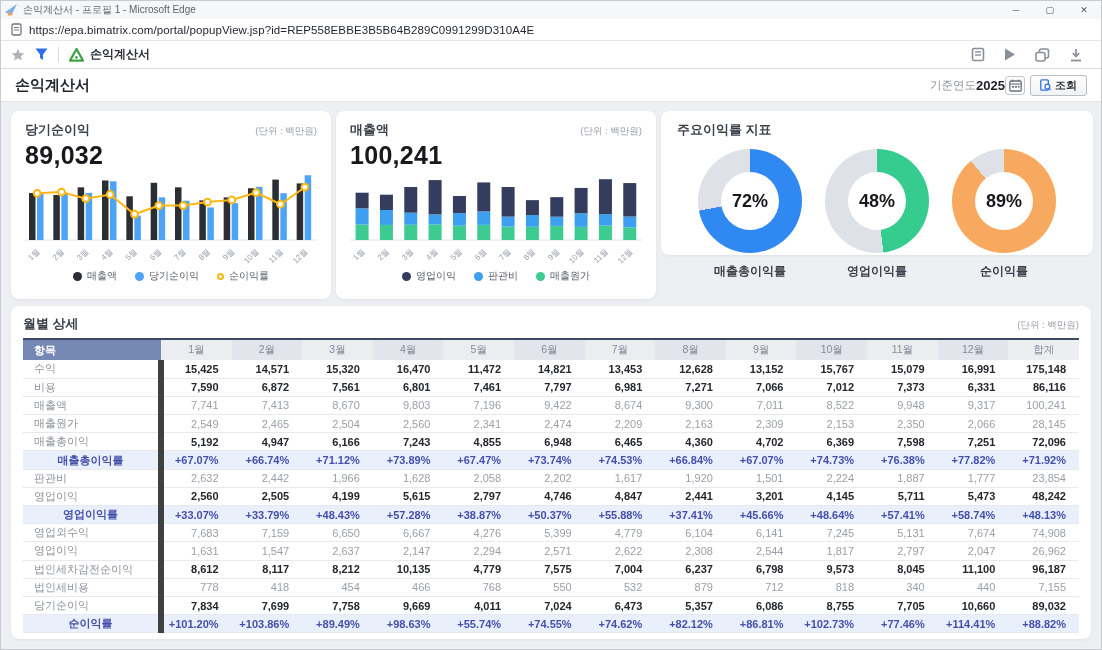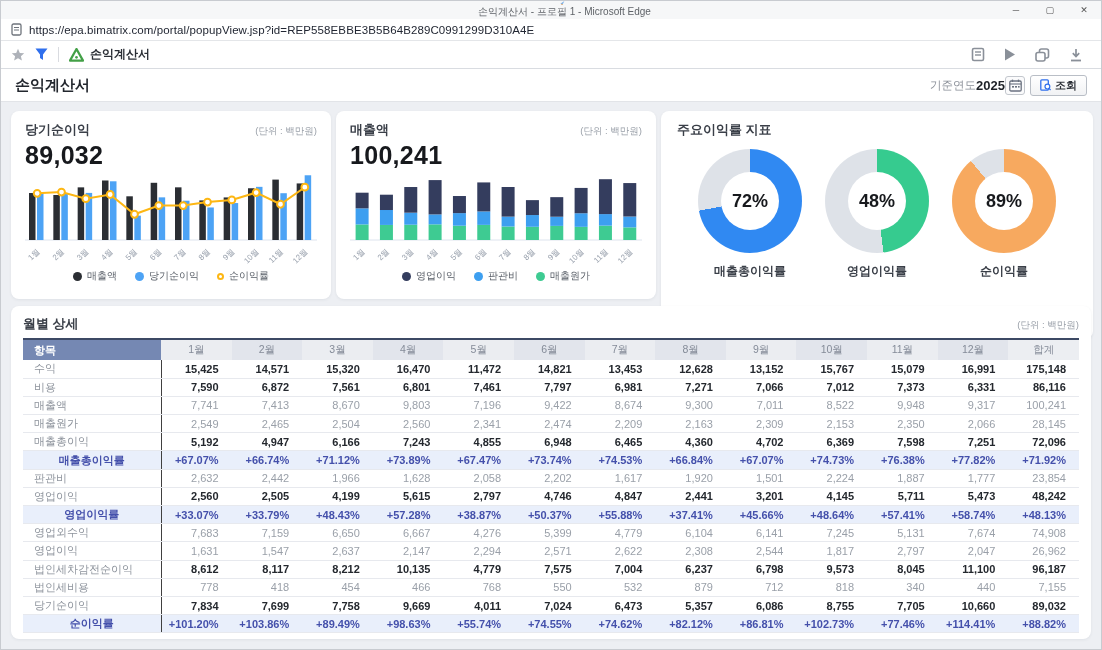--- a/index.html
+++ b/index.html
@@ -1,20 +1,20 @@
 <!DOCTYPE html>
 <html><head>
 <meta charset="utf-8">
 <style>
   * { margin:0; padding:0; box-sizing:border-box; }
   html,body { width:1102px; height:650px; font-family:"Liberation Sans", sans-serif; }
   #window { position:relative; width:1102px; height:650px; background:#edeff3; border:1px solid #c8cbd0; overflow:hidden; }
 
   
-  #titlebar { position:absolute; top:0; left:0; right:0; height:18px; background:#f6f7f8; display:flex; align-items:center; padding-left:22px;flex-direction:column; }
+  #titlebar { position:absolute; top:0; left:0; right:0; height:18px; background:#f6f7f8; display:flex; align-items:center; padding-left:4px; }
   #titlebar .ttl { font-size:10px; color:#5f6368; margin-left:5px; }
   .win-controls { position:absolute; right:0; top:0; height:18px; display:flex; }
   .win-btn { width:34px; height:18px; display:flex; align-items:center; justify-content:center; font-size:9px; color:#555; cursor:default; }
   #urlbar { position:absolute; top:18px; left:0; right:0; height:22px; background:#fff; border-bottom:1px solid #e4e6e9; display:flex; align-items:center; padding:0 10px; }
   #urlbar .url { font-size:11.5px; color:#222733; margin-left:7px; letter-spacing:.1px; }
   #favbar { position:absolute; top:40px; left:0; right:0; height:28px; background:#fff; border-bottom:1px solid #d9dce1; display:flex; align-items:center; padding:0 10px; }
   #favbar .sep { width:1px; height:15px; background:#d9dbe0; margin:0 10px; }
   #favbar .bm-title { font-size:12px; font-weight:bold; color:#2b2f36; margin-left:6px; }
   #fav-right { margin-left:auto; display:flex; align-items:center; gap:19px; padding-right:8px; }
   #fav-right svg { display:block; }
@@ -27,21 +27,21 @@
   #ph-right .yr-label { font-size:11.5px; color:#8a8f98; }
   #ph-right .yr-value { font-size:13px; font-weight:bold; color:#1e2228; }
   .cal-btn { width:20px; height:19px; border:1px solid #c3c7cd; border-radius:3px; background:#fbfbfc; display:flex; align-items:center; justify-content:center; }
   .search-btn { height:21px; border:1px solid #b9bec6; border-radius:3px; background:linear-gradient(#ffffff,#f1f2f4); display:flex; align-items:center; gap:4px; padding:0 9px; margin-left:5px; }
   .search-btn span { font-size:11px; font-weight:bold; color:#30343b; }
 
   
   .card { position:absolute; background:#fff; border-radius:8px; box-shadow:0 1px 3px rgba(40,50,70,.07); }
   #card-net    { top:42px; left:10px;  width:320px; height:188px; padding:10px 14px 6px; }
   #card-sales  { top:42px; left:335px; width:320px; height:188px; padding:10px 14px 6px; }
-  #card-ratio  { top:42px; left:660px; width:432px; height:228px; padding:10px 16px 6px; }
+  #card-ratio  { top:42px; left:660px; width:432px; height:144px; padding:10px 16px 6px; }
   .card-head { display:flex; align-items:baseline; }
   .card-title { font-size:13px; font-weight:bold; color:#3a3f48; }
   .card-unit { margin-left:auto; font-size:9.5px; color:#9aa0a9; }
   .big-num { font-size:25px; font-weight:bold; color:#17191d; margin-top:2px; letter-spacing:.3px; }
   .chart-svg { display:block; margin-top:2px; }
   .legend { display:flex; justify-content:center; gap:18px; margin-top:1px; }
   .legend .li { display:flex; align-items:center; gap:5px; font-size:10px; color:#555b64; }
   .legend .dot { width:9px; height:9px; border-radius:50%; }
   .legend .ring { width:7px; height:7px; border-radius:50%; background:#fff; border:2px solid #fdb714; }
 
@@ -55,21 +55,21 @@
   
   #card-table { top:237px; left:10px; right:10px; bottom:10px; padding:9px 12px; }
   #tbl-head { display:flex; align-items:baseline; margin-bottom:5px; }
   table { width:100%; border-collapse:collapse; table-layout:fixed; }
   thead tr { border-top:2px solid #3c4964;margin-left:44px; }
   th { height:21px; font-size:10.5px; font-weight:normal; color:#848b98; background:#ebedf1; text-align:center; }
   th.dark { background:#e2e5ec; }
   th.item-col { width:138px; background:#7588b3; color:#fff; font-weight:bold; text-align:left; padding-left:11px; font-size:11px; }
   th.total-col { background:#eceef2; }
   td { height:18.2px; font-size:11px; border-bottom:1px solid #e7e9ee; white-space:nowrap; }
-  td.lbl { color:#8d939c; padding-left:11px; border-right:1px solid #404040; }
+  td.lbl { color:#8d939c; padding-left:11px; border-right:6px solid #404040; }
   td.val { text-align:right; padding-right:13px; color:#9aa0a9; }
   tr.bold td.val { color:#24282e; font-weight:bold; }
   tr.percent td { background:#e9effb; color:#4450ab; font-weight:bold; }
   tr.percent td.lbl { text-align:center; padding-left:0; color:#4450ab; }
   tr.percent td.val { color:#4450ab; }
 </style>
 </head>
 <body>
 
 <div id="window">

